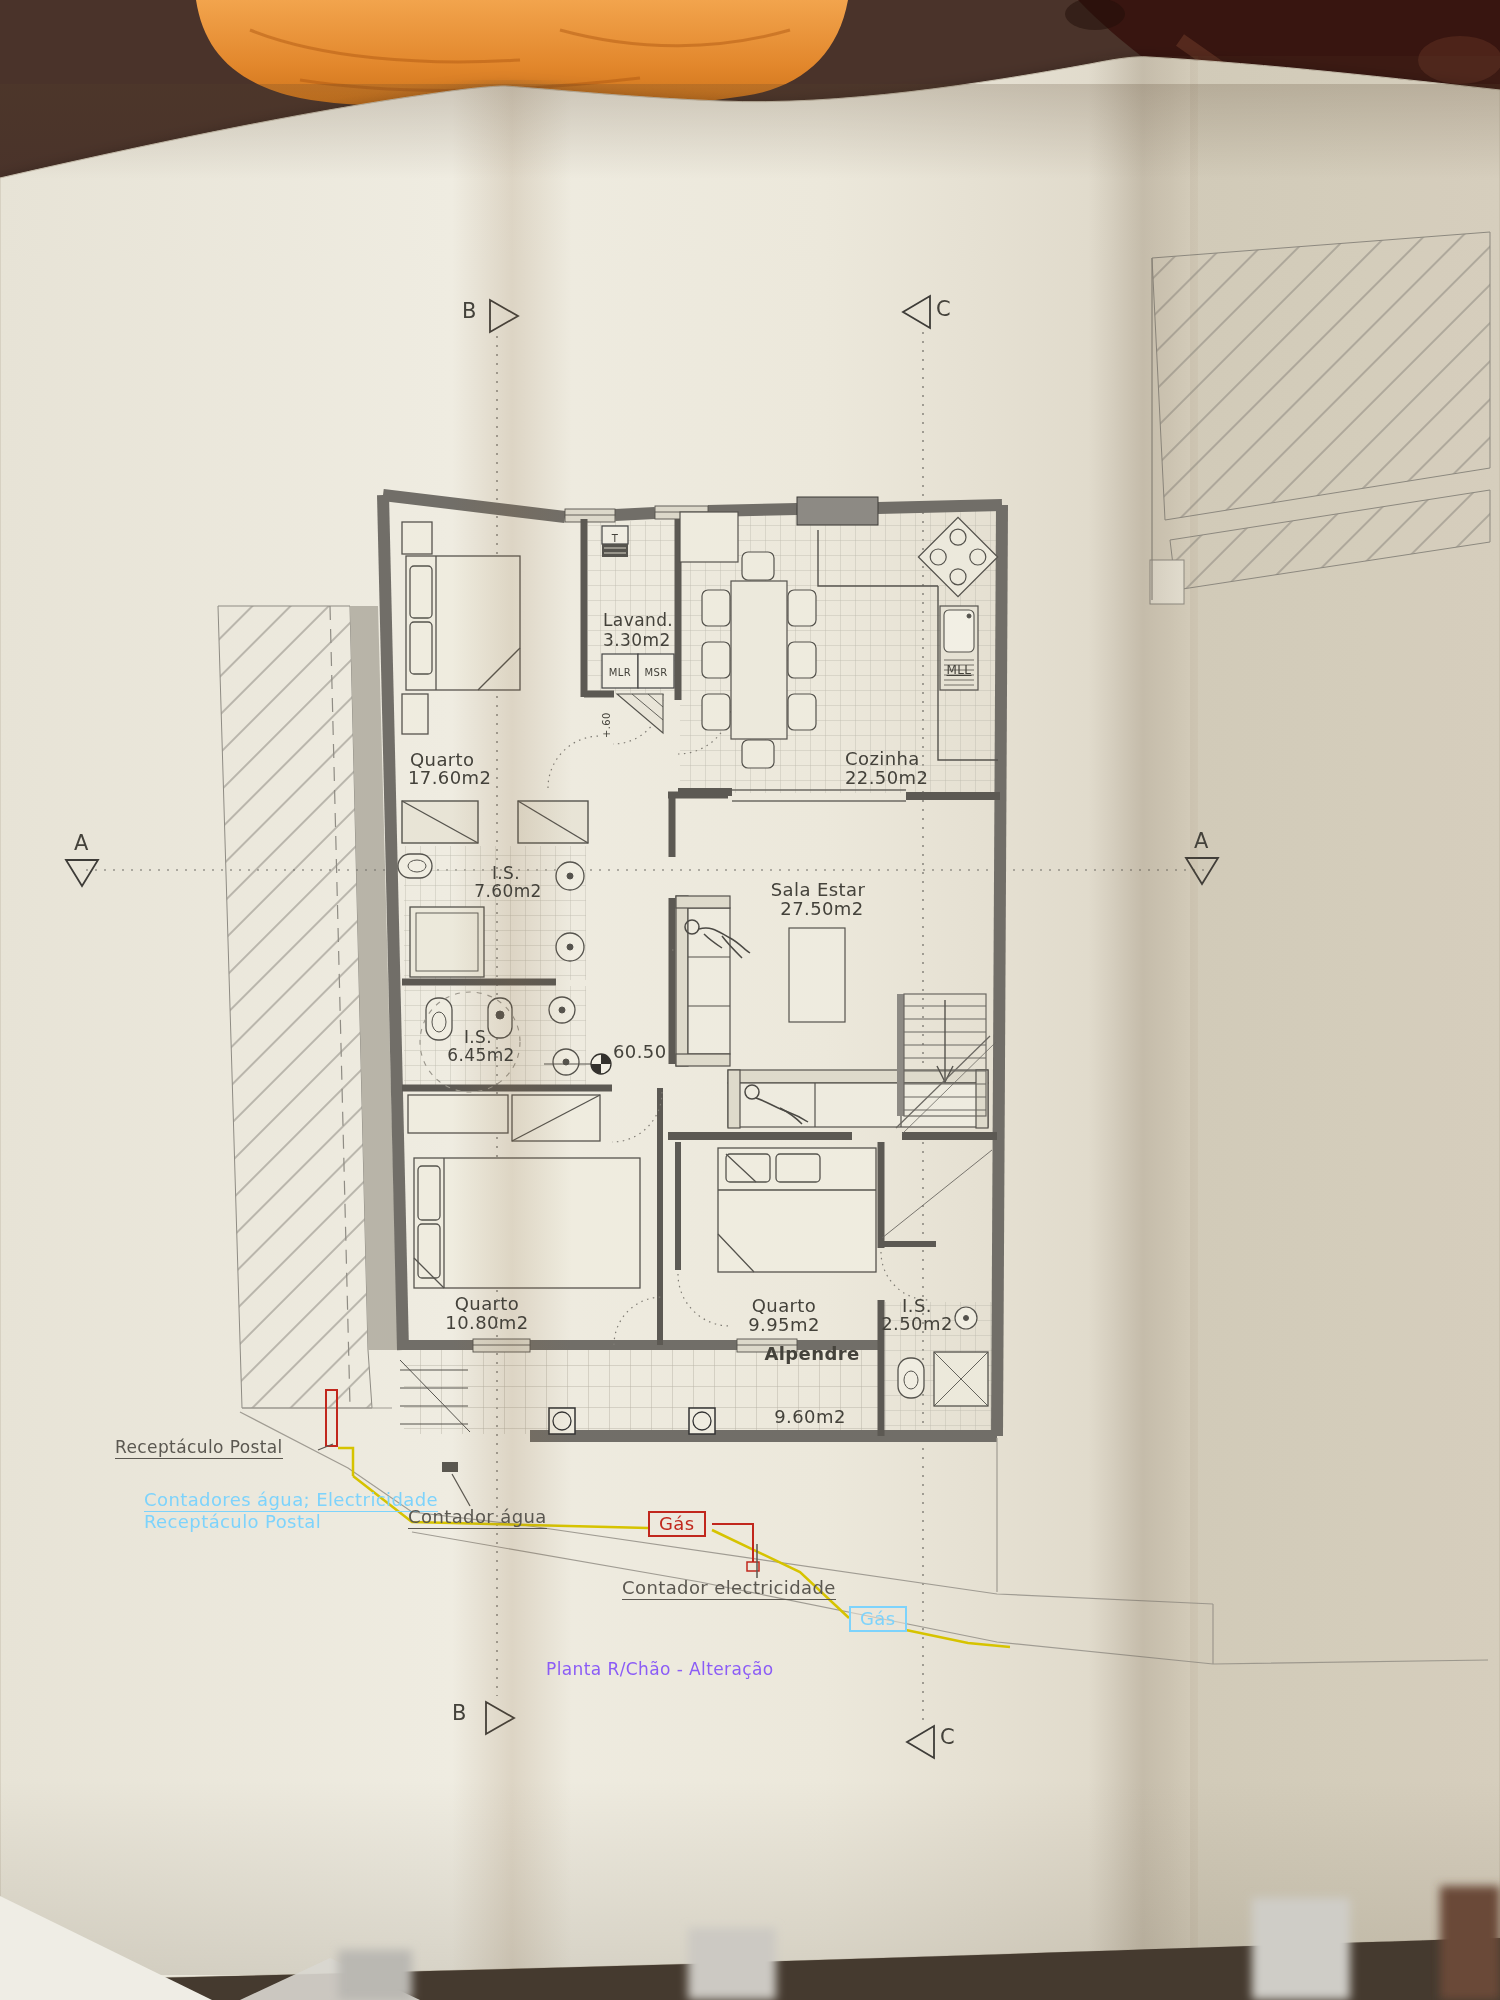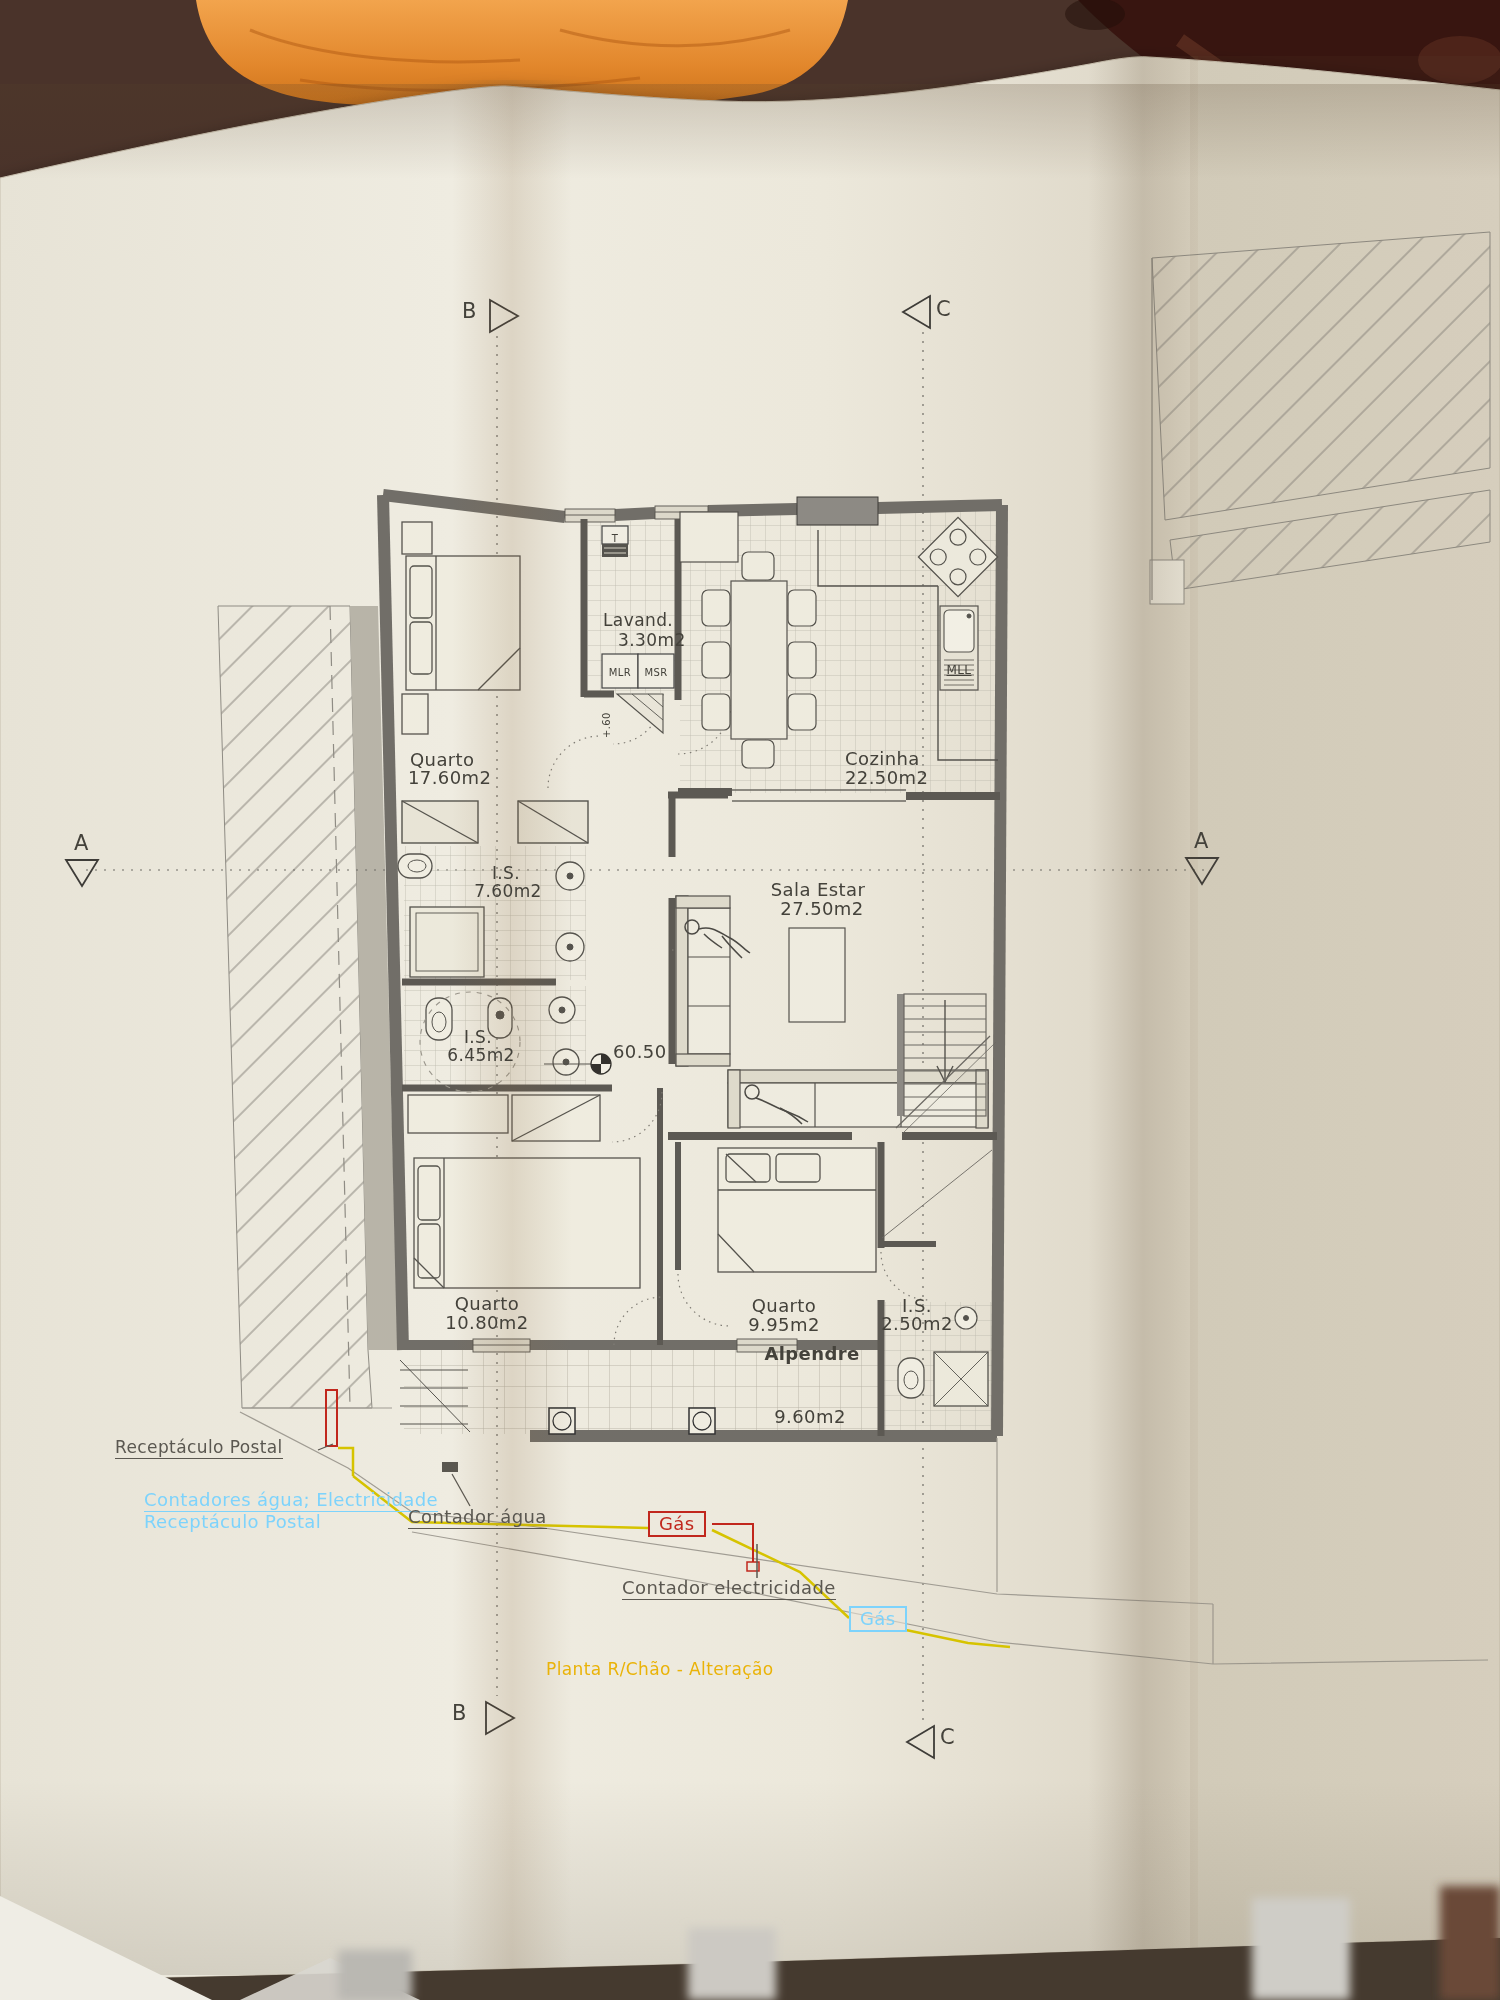--- a/index.html
+++ b/index.html
@@ -376,21 +376,21 @@
   <rect x="688" y="1928" width="88" height="72" fill="#ccc9c3"></rect>
   <rect x="1252" y="1898" width="98" height="102" fill="#cfcdc7"></rect>
   <rect x="1440" y="1886" width="60" height="114" fill="#6b4a39"></rect>
 </g>
 </svg>
 
 <div class="lbl" style="left:410px;top:750px;">Quarto</div>
 <div class="lbl" style="left:408px;top:768px;">17.60m2</div>
 
 <div class="lbl s17" style="left:603px;top:611px;">Lavand.</div>
-<div class="lbl s17" style="left:618px;top:631px;">3.30m2</div>
+<div class="lbl s17" style="left:603px;top:631px;">3.30m2</div>
 
 <div class="lbl" style="left:845px;top:749px;">Cozinha</div>
 <div class="lbl" style="left:845px;top:768px;">22.50m2</div>
 
 <div class="lbl s17 ctr" style="left:506px;top:864px;">I.S.</div>
 <div class="lbl s17 ctr" style="left:508px;top:882px;">7.60m2</div>
 
 <div class="lbl ctr" style="left:818px;top:880px;">Sala Estar</div>
 <div class="lbl ctr" style="left:822px;top:899px;">27.50m2</div>
 
@@ -425,15 +425,15 @@
 <div class="lbl s21" style="left:940px;top:1728px;">C</div>
 
 <div class="lbl s17 gray" style="left:115px;top:1438px;"><span class="u">Receptáculo Postal</span></div>
 <div class="lbl s16 yellow" style="left:144px;top:1490px;"><span class="u">Contadores água; Electricidade</span></div>
 <div class="lbl s16 yellow" style="left:144px;top:1512px;">Receptáculo Postal</div>
 <div class="lbl s16 gray" style="left:408px;top:1507px;"><span class="u">Contador água</span></div>
 <div class="lbl s16 red box" style="left:648px;top:1511px;">Gás</div>
 <div class="lbl s16 gray" style="left:622px;top:1578px;"><span class="u">Contador electricidade</span></div>
 <div class="lbl s16 yellow box" style="left:849px;top:1606px;">Gás</div>
 
-<div class="lbl s17" style="left:546px;top:1660px;color:#eab308;">Planta R/Chão - Alteração</div>
+<div class="lbl s17" style="left:546px;top:1660px;color:#8b5cf6;">Planta R/Chão - Alteração</div>
 
 </div>
 
 </body></html>

